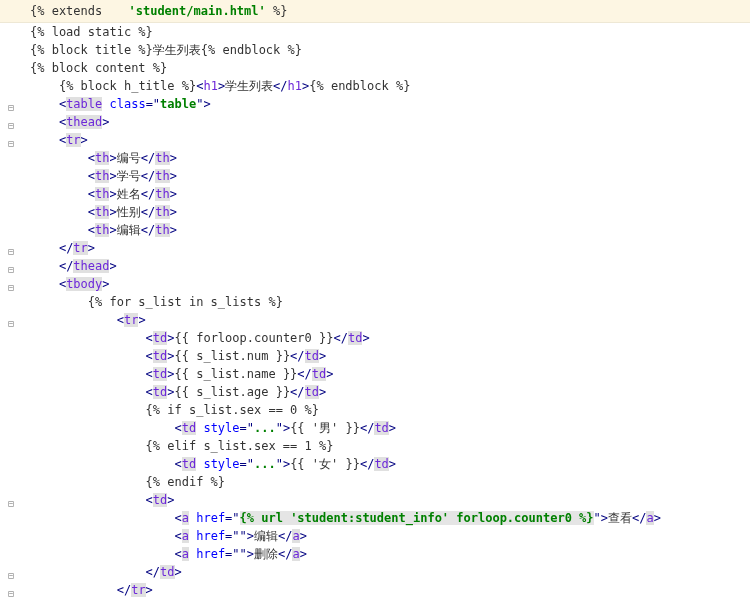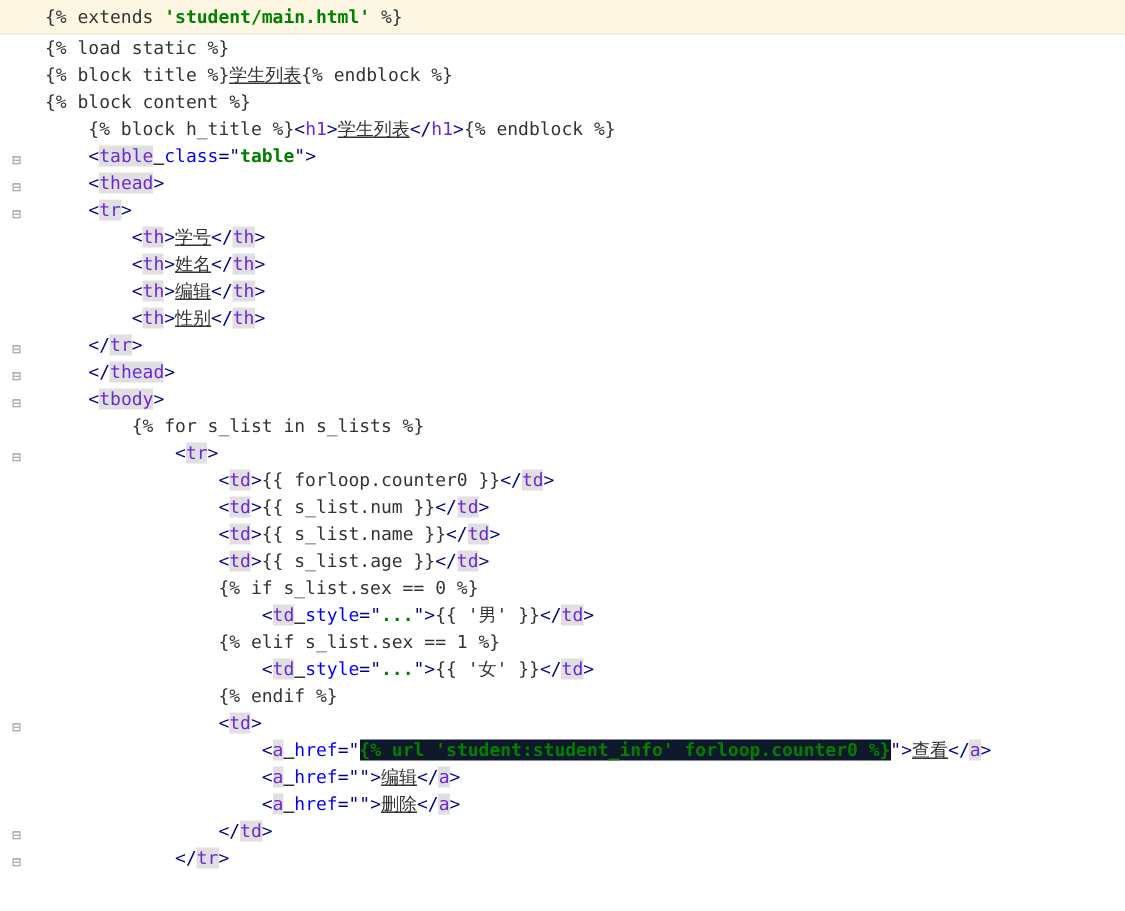--- a/index.html
+++ b/index.html
@@ -34,44 +34,45 @@
       height: 10px;
       top: 4px;
       color: #aaa;
       font-size: 10px;
     }
     .tag { color: #000080; font-weight: normal; }
     .tag-name { color: #6d28d9; }
     .attr-name { color: #0000ff; }
     .attr-val { color: #008000; font-weight: bold; }
     .tmpl-tag { color: #333; text-align: right; }
-    .tmpl-str { color: #008000; font-weight: bold; }
+    .tmpl-str { color: #008000; font-weight: bold; margin-left: 19px; }
     .tmpl-var { color: #333; }
-    .text { color: #333; text-decoration: underline; }
+    .text { color: #333; }
     .hl-grey { background: #e0e0e0; }
-    .url-str { color: #008000; font-weight: bold; background: #0f172a; }
+    .url-str { color: #008000; font-weight: bold; background: #e5e5e5; }
     .fold { color: #999; cursor: pointer; }
   </style>
 </head>
 <body>
 
 <div class="editor">
   <div id="code-lines">
       <div class="line header-bar"><span class="tmpl-tag">{% extends </span><span class="tmpl-str">'student/main.html'</span><span class="tmpl-tag"> %}</span></div>
       <div class="line"><span class="tmpl-tag">{% load static %}</span></div>
       <div class="line"><span class="tmpl-tag">{% block title %}</span><span class="text">学生列表</span><span class="tmpl-tag">{% endblock %}</span></div>
       <div class="line"><span class="tmpl-tag">{% block content %}</span></div>
       <div class="line">    <span class="tmpl-tag">{% block h_title %}</span><span class="tag">&lt;</span><span class="tag-name">h1</span><span class="tag">&gt;</span><span class="text">学生列表</span><span class="tag">&lt;/</span><span class="tag-name">h1</span><span class="tag">&gt;</span><span class="tmpl-tag">{% endblock %}</span></div>
       <div class="line"><span class="gutter-icon fold">⊟</span>    <span class="tag">&lt;</span><span class="tag-name hl-grey">table</span><span class="text"> </span><span class="attr-name">class</span><span class="tag">="</span><span class="attr-val">table</span><span class="tag">"&gt;</span></div>
       <div class="line"><span class="gutter-icon fold">⊟</span>    <span class="tag">&lt;</span><span class="tag-name hl-grey">thead</span><span class="tag">&gt;</span></div>
       <div class="line"><span class="gutter-icon fold">⊟</span>    <span class="tag">&lt;</span><span class="tag-name hl-grey">tr</span><span class="tag">&gt;</span></div>
+      <div class="line">        <span class="tag">&lt;</span><span class="tag-name hl-grey">th</span><span class="tag">&gt;</span><span class="text">编号</span><span class="tag">&lt;/</span><span class="tag-name hl-grey">th</span><span class="tag">&gt;</span></div>
       <div class="line">        <span class="tag">&lt;</span><span class="tag-name hl-grey">th</span><span class="tag">&gt;</span><span class="text">学号</span><span class="tag">&lt;/</span><span class="tag-name hl-grey">th</span><span class="tag">&gt;</span></div>
       <div class="line">        <span class="tag">&lt;</span><span class="tag-name hl-grey">th</span><span class="tag">&gt;</span><span class="text">姓名</span><span class="tag">&lt;/</span><span class="tag-name hl-grey">th</span><span class="tag">&gt;</span></div>
+      <div class="line">        <span class="tag">&lt;</span><span class="tag-name hl-grey">th</span><span class="tag">&gt;</span><span class="text">性别</span><span class="tag">&lt;/</span><span class="tag-name hl-grey">th</span><span class="tag">&gt;</span></div>
       <div class="line">        <span class="tag">&lt;</span><span class="tag-name hl-grey">th</span><span class="tag">&gt;</span><span class="text">编辑</span><span class="tag">&lt;/</span><span class="tag-name hl-grey">th</span><span class="tag">&gt;</span></div>
-      <div class="line">        <span class="tag">&lt;</span><span class="tag-name hl-grey">th</span><span class="tag">&gt;</span><span class="text">性别</span><span class="tag">&lt;/</span><span class="tag-name hl-grey">th</span><span class="tag">&gt;</span></div>
       <div class="line"><span class="gutter-icon fold">⊟</span>    <span class="tag">&lt;/</span><span class="tag-name hl-grey">tr</span><span class="tag">&gt;</span></div>
       <div class="line"><span class="gutter-icon fold">⊟</span>    <span class="tag">&lt;/</span><span class="tag-name hl-grey">thead</span><span class="tag">&gt;</span></div>
       <div class="line"><span class="gutter-icon fold">⊟</span>    <span class="tag">&lt;</span><span class="tag-name hl-grey">tbody</span><span class="tag">&gt;</span></div>
       <div class="line">        <span class="tmpl-tag">{% for s_list in s_lists %}</span></div>
       <div class="line"><span class="gutter-icon fold">⊟</span>            <span class="tag">&lt;</span><span class="tag-name hl-grey">tr</span><span class="tag">&gt;</span></div>
       <div class="line">                <span class="tag">&lt;</span><span class="tag-name hl-grey">td</span><span class="tag">&gt;</span><span class="tmpl-var">{{ forloop.counter0 }}</span><span class="tag">&lt;/</span><span class="tag-name hl-grey">td</span><span class="tag">&gt;</span></div>
       <div class="line">                <span class="tag">&lt;</span><span class="tag-name hl-grey">td</span><span class="tag">&gt;</span><span class="tmpl-var">{{ s_list.num }}</span><span class="tag">&lt;/</span><span class="tag-name hl-grey">td</span><span class="tag">&gt;</span></div>
       <div class="line">                <span class="tag">&lt;</span><span class="tag-name hl-grey">td</span><span class="tag">&gt;</span><span class="tmpl-var">{{ s_list.name }}</span><span class="tag">&lt;/</span><span class="tag-name hl-grey">td</span><span class="tag">&gt;</span></div>
       <div class="line">                <span class="tag">&lt;</span><span class="tag-name hl-grey">td</span><span class="tag">&gt;</span><span class="tmpl-var">{{ s_list.age }}</span><span class="tag">&lt;/</span><span class="tag-name hl-grey">td</span><span class="tag">&gt;</span></div>
       <div class="line">                <span class="tmpl-tag">{% if s_list.sex == 0 %}</span></div>

